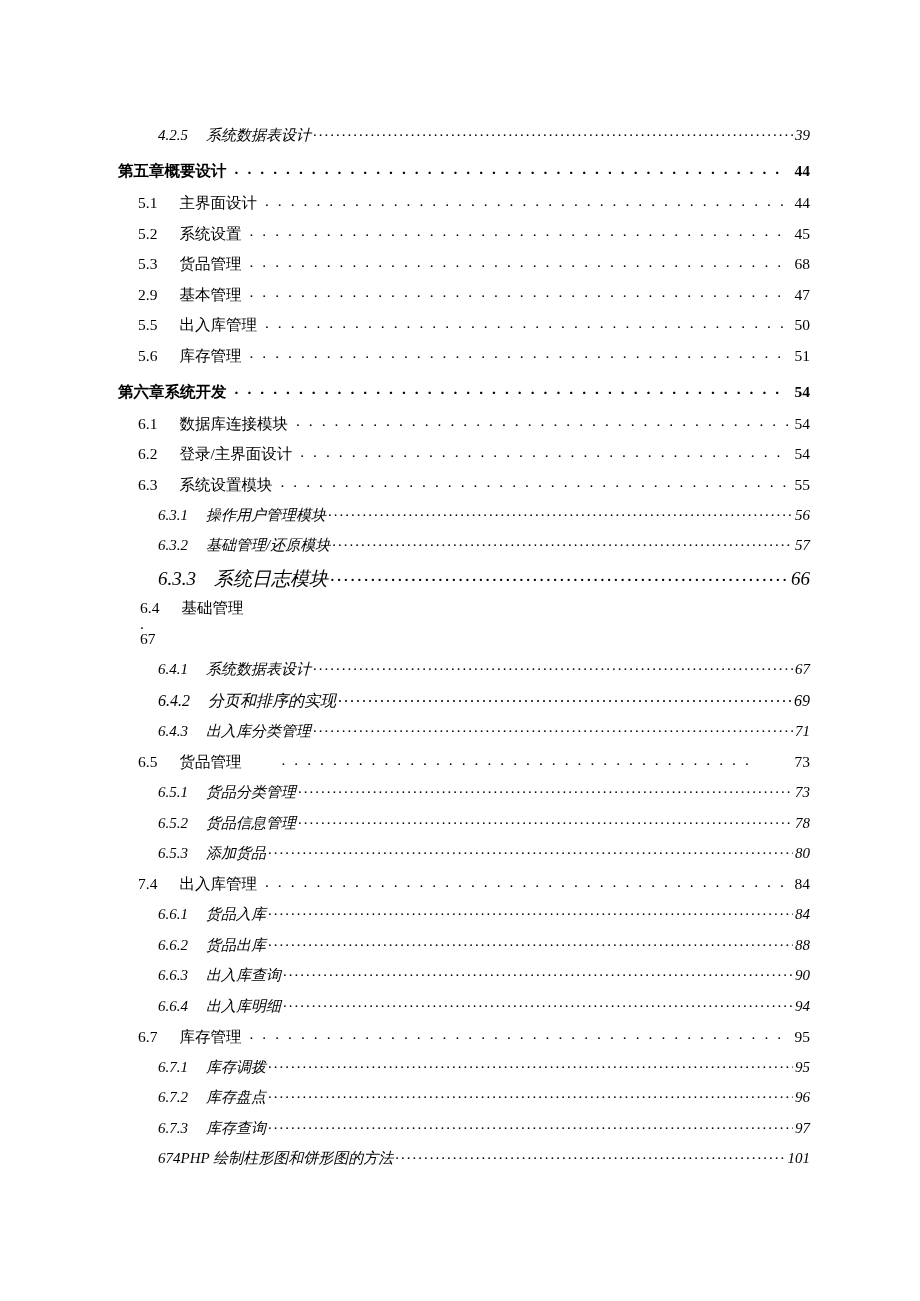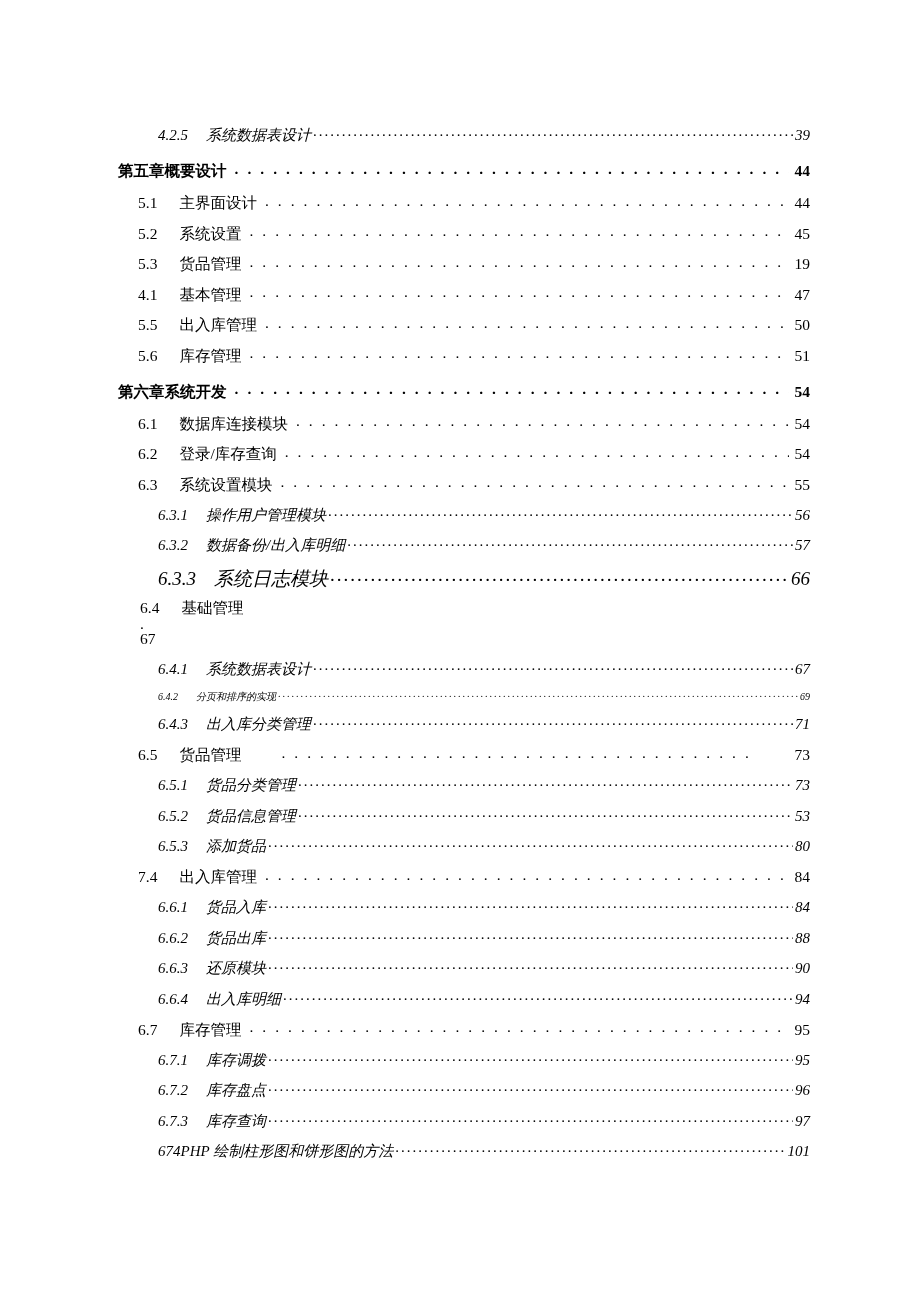--- a/index.html
+++ b/index.html
@@ -135,25 +135,25 @@
       <span class="label-wrap">
         <span class="num">5.3</span>
         <span class="num-gap" style="display: inline-block; width: 22px;"></span>
         <span class="title">货品管理</span>
       </span>
       <span style="display: inline-block; width: 6px;"></span>
       <span class="leader no-pseudo" style="font-style: normal; font-weight: normal; --ls: 9px;">
         <span style="position: absolute; left: 0px; right: 0px; bottom: 0px; overflow: hidden; letter-spacing: 9px;">................................................................................................................................................................................................................................................................</span>
       </span>
       <span style="display: inline-block; width: 4px;"></span>
-      <span class="pg">19</span>
-    </div>
-    <div class="toc-entry row-h-sec" style="padding-left: 20px; font-size: 15.5px;">
-      <span class="label-wrap">
-        <span class="num">4.1</span>
+      <span class="pg">68</span>
+    </div>
+    <div class="toc-entry row-h-sec" style="padding-left: 20px; font-size: 15.5px;">
+      <span class="label-wrap">
+        <span class="num">2.9</span>
         <span class="num-gap" style="display: inline-block; width: 22px;"></span>
         <span class="title">基本管理</span>
       </span>
       <span style="display: inline-block; width: 6px;"></span>
       <span class="leader no-pseudo" style="font-style: normal; font-weight: normal; --ls: 9px;">
         <span style="position: absolute; left: 0px; right: 0px; bottom: 0px; overflow: hidden; letter-spacing: 9px;">................................................................................................................................................................................................................................................................</span>
       </span>
       <span style="display: inline-block; width: 4px;"></span>
       <span class="pg">47</span>
     </div>
@@ -204,21 +204,21 @@
       <span class="leader no-pseudo" style="font-style: normal; font-weight: normal; --ls: 9px;">
         <span style="position: absolute; left: 0px; right: 0px; bottom: 0px; overflow: hidden; letter-spacing: 9px;">................................................................................................................................................................................................................................................................</span>
       </span>
       <span style="display: inline-block; width: 4px;"></span>
       <span class="pg">54</span>
     </div>
     <div class="toc-entry row-h-sec" style="padding-left: 20px; font-size: 15.5px;">
       <span class="label-wrap">
         <span class="num">6.2</span>
         <span class="num-gap" style="display: inline-block; width: 22px;"></span>
-        <span class="title">登录/库存查询</span>
+        <span class="title">登录/主界面设计</span>
       </span>
       <span style="display: inline-block; width: 6px;"></span>
       <span class="leader no-pseudo" style="font-style: normal; font-weight: normal; --ls: 9px;">
         <span style="position: absolute; left: 0px; right: 0px; bottom: 0px; overflow: hidden; letter-spacing: 9px;">................................................................................................................................................................................................................................................................</span>
       </span>
       <span style="display: inline-block; width: 4px;"></span>
       <span class="pg">54</span>
     </div>
     <div class="toc-entry row-h-sec" style="padding-left: 20px; font-size: 15.5px;">
       <span class="label-wrap">
@@ -243,21 +243,21 @@
       <span class="leader no-pseudo" style="font-style: normal; font-weight: normal; --ls: 2px;">
         <span style="position: absolute; left: 0px; right: 0px; bottom: 1px; overflow: hidden; letter-spacing: 2px;">................................................................................................................................................................................................................................................................</span>
       </span>
       <span style="display: inline-block; width: 0px;"></span>
       <span class="pg">56</span>
     </div>
     <div class="toc-entry row-h-sub italic" style="padding-left: 40px; font-size: 15px;">
       <span class="label-wrap">
         <span class="num">6.3.2</span>
         <span class="num-gap" style="display: inline-block; width: 18px;"></span>
-        <span class="title">数据备份/出入库明细</span>
+        <span class="title">基础管理/还原模块</span>
       </span>
       <span style="display: inline-block; width: 0px;"></span>
       <span class="leader no-pseudo" style="font-style: normal; font-weight: normal; --ls: 2px;">
         <span style="position: absolute; left: 0px; right: 0px; bottom: 1px; overflow: hidden; letter-spacing: 2px;">................................................................................................................................................................................................................................................................</span>
       </span>
       <span style="display: inline-block; width: 0px;"></span>
       <span class="pg">57</span>
     </div>
     <div class="toc-entry row-h-sub italic" style="padding-left: 40px; font-size: 19px;">
       <span class="label-wrap">
@@ -291,21 +291,21 @@
         <span class="num-gap" style="display: inline-block; width: 18px;"></span>
         <span class="title">系统数据表设计</span>
       </span>
       <span style="display: inline-block; width: 0px;"></span>
       <span class="leader no-pseudo" style="font-style: normal; font-weight: normal; --ls: 2px;">
         <span style="position: absolute; left: 0px; right: 0px; bottom: 1px; overflow: hidden; letter-spacing: 2px;">................................................................................................................................................................................................................................................................</span>
       </span>
       <span style="display: inline-block; width: 0px;"></span>
       <span class="pg">67</span>
     </div>
-    <div class="toc-entry row-h-sub italic" style="padding-left: 40px; font-size: 10px; justify-content: flex-end;">
+    <div class="toc-entry row-h-sub italic" style="padding-left: 40px; font-size: 16px; justify-content: flex-end;">
       <span class="label-wrap">
         <span class="num">6.4.2</span>
         <span class="num-gap" style="display: inline-block; width: 18px;"></span>
         <span class="title">分页和排序的实现</span>
       </span>
       <span style="display: inline-block; width: 0px;"></span>
       <span class="leader no-pseudo" style="font-style: normal; font-weight: normal; --ls: 2px;">
         <span style="position: absolute; left: 0px; right: 0px; bottom: 1px; overflow: hidden; letter-spacing: 2px;">................................................................................................................................................................................................................................................................</span>
       </span>
       <span style="display: inline-block; width: 0px;"></span>
@@ -354,21 +354,21 @@
       <span class="label-wrap">
         <span class="num">6.5.2</span>
         <span class="num-gap" style="display: inline-block; width: 18px;"></span>
         <span class="title">货品信息管理</span>
       </span>
       <span style="display: inline-block; width: 0px;"></span>
       <span class="leader no-pseudo" style="font-style: normal; font-weight: normal; --ls: 2px;">
         <span style="position: absolute; left: 0px; right: 0px; bottom: 1px; overflow: hidden; letter-spacing: 2px;">................................................................................................................................................................................................................................................................</span>
       </span>
       <span style="display: inline-block; width: 0px;"></span>
-      <span class="pg">53</span>
+      <span class="pg">78</span>
     </div>
     <div class="toc-entry row-h-sub italic" style="padding-left: 40px; font-size: 15px;">
       <span class="label-wrap">
         <span class="num">6.5.3</span>
         <span class="num-gap" style="display: inline-block; width: 18px;"></span>
         <span class="title">添加货品</span>
       </span>
       <span style="display: inline-block; width: 0px;"></span>
       <span class="leader no-pseudo" style="font-style: normal; font-weight: normal; --ls: 2px;">
         <span style="position: absolute; left: 0px; right: 0px; bottom: 1px; overflow: hidden; letter-spacing: 2px;">................................................................................................................................................................................................................................................................</span>
@@ -412,21 +412,21 @@
       <span class="leader no-pseudo" style="font-style: normal; font-weight: normal; --ls: 2px;">
         <span style="position: absolute; left: 0px; right: 0px; bottom: 1px; overflow: hidden; letter-spacing: 2px;">................................................................................................................................................................................................................................................................</span>
       </span>
       <span style="display: inline-block; width: 0px;"></span>
       <span class="pg">88</span>
     </div>
     <div class="toc-entry row-h-sub italic" style="padding-left: 40px; font-size: 15px;">
       <span class="label-wrap">
         <span class="num">6.6.3</span>
         <span class="num-gap" style="display: inline-block; width: 18px;"></span>
-        <span class="title">还原模块</span>
+        <span class="title">出入库查询</span>
       </span>
       <span style="display: inline-block; width: 0px;"></span>
       <span class="leader no-pseudo" style="font-style: normal; font-weight: normal; --ls: 2px;">
         <span style="position: absolute; left: 0px; right: 0px; bottom: 1px; overflow: hidden; letter-spacing: 2px;">................................................................................................................................................................................................................................................................</span>
       </span>
       <span style="display: inline-block; width: 0px;"></span>
       <span class="pg">90</span>
     </div>
     <div class="toc-entry row-h-sub italic" style="padding-left: 40px; font-size: 15px;">
       <span class="label-wrap">

